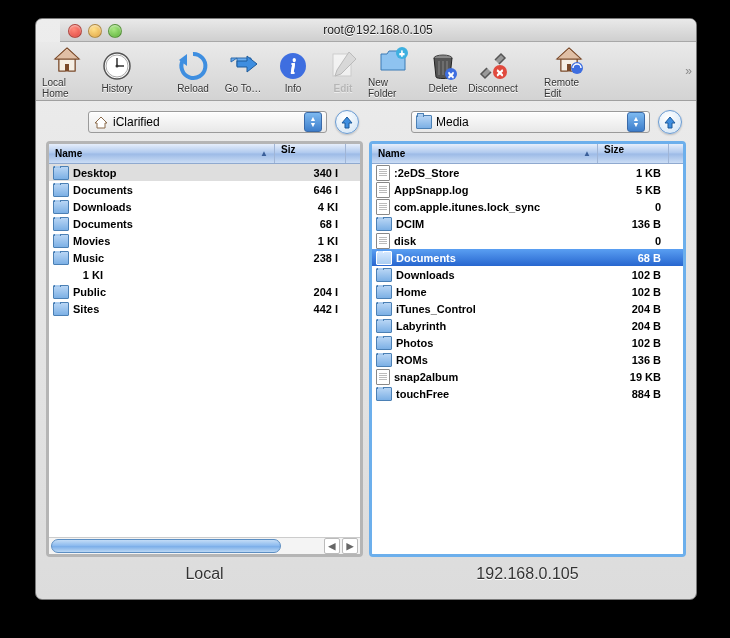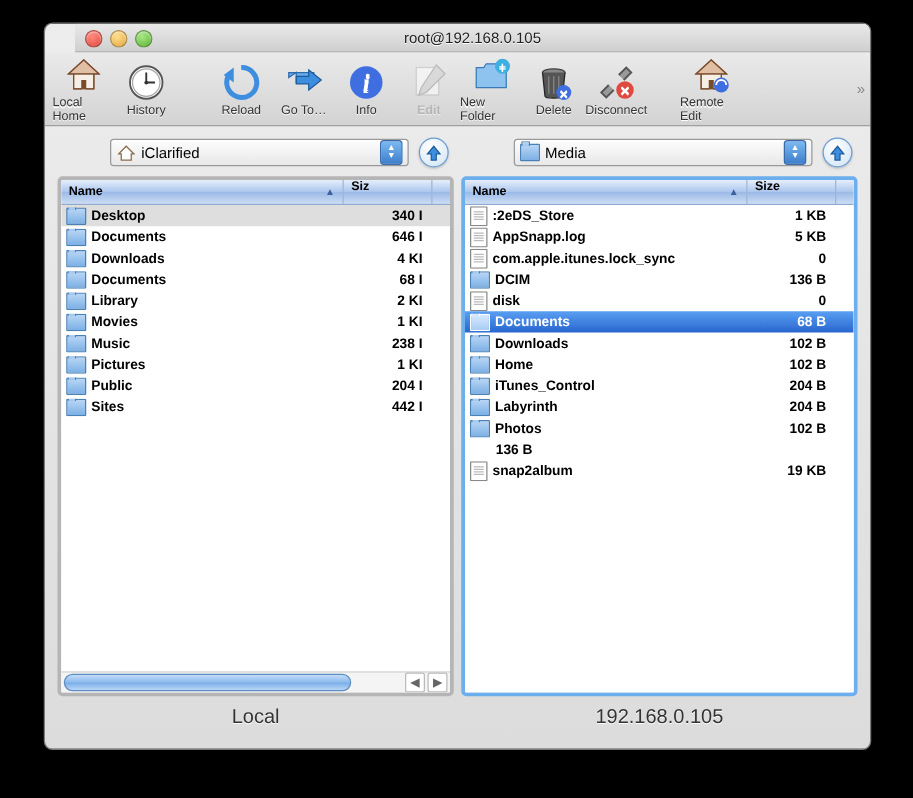--- a/index.html
+++ b/index.html
@@ -423,46 +423,34 @@
               <div class="rname">
                 <div class="folder-ic"></div>
                 <span>Documents</span>
               </div>
               <div class="rsize">68 I</div>
               <div class="rscroll"></div>
             </div>
             <div class="row">
               <div class="rname">
                 <div class="folder-ic"></div>
-                <span>Library</span>
-              </div>
-              <div class="rsize">2 KI</div>
-              <div class="rscroll"></div>
-            </div>
-            <div class="row">
-              <div class="rname">
-                <div class="folder-ic"></div>
                 <span>Movies</span>
               </div>
               <div class="rsize">1 KI</div>
               <div class="rscroll"></div>
             </div>
             <div class="row">
               <div class="rname">
                 <div class="folder-ic"></div>
                 <span>Music</span>
               </div>
               <div class="rsize">238 I</div>
               <div class="rscroll"></div>
             </div>
             <div class="row">
-              <div class="rname">
-                <div class="folder-ic"></div>
-                <span>Pictures</span>
-              </div>
               <div class="rsize">1 KI</div>
               <div class="rscroll"></div>
             </div>
             <div class="row">
               <div class="rname">
                 <div class="folder-ic"></div>
                 <span>Public</span>
               </div>
               <div class="rsize">204 I</div>
               <div class="rscroll"></div>
@@ -593,30 +581,42 @@
             </div>
             <div class="row">
               <div class="rname">
                 <div class="folder-ic"></div>
                 <span>Photos</span>
               </div>
               <div class="rsize">102 B</div>
               <div class="rscroll"></div>
             </div>
             <div class="row">
+              <div class="rname">
+                <div class="folder-ic"></div>
+                <span>ROMs</span>
+              </div>
               <div class="rsize">136 B</div>
               <div class="rscroll"></div>
             </div>
             <div class="row">
               <div class="rname">
                 <div class="file-ic"></div>
                 <span>snap2album</span>
               </div>
               <div class="rsize">19 KB</div>
               <div class="rscroll"></div>
             </div>
+            <div class="row">
+              <div class="rname">
+                <div class="folder-ic"></div>
+                <span>touchFree</span>
+              </div>
+              <div class="rsize">884 B</div>
+              <div class="rscroll"></div>
+            </div>
           </div>
       </div>
       <div class="panelabel">192.168.0.105</div>
     </div>
 
   </div>
 </div>
 
 </body></html>

